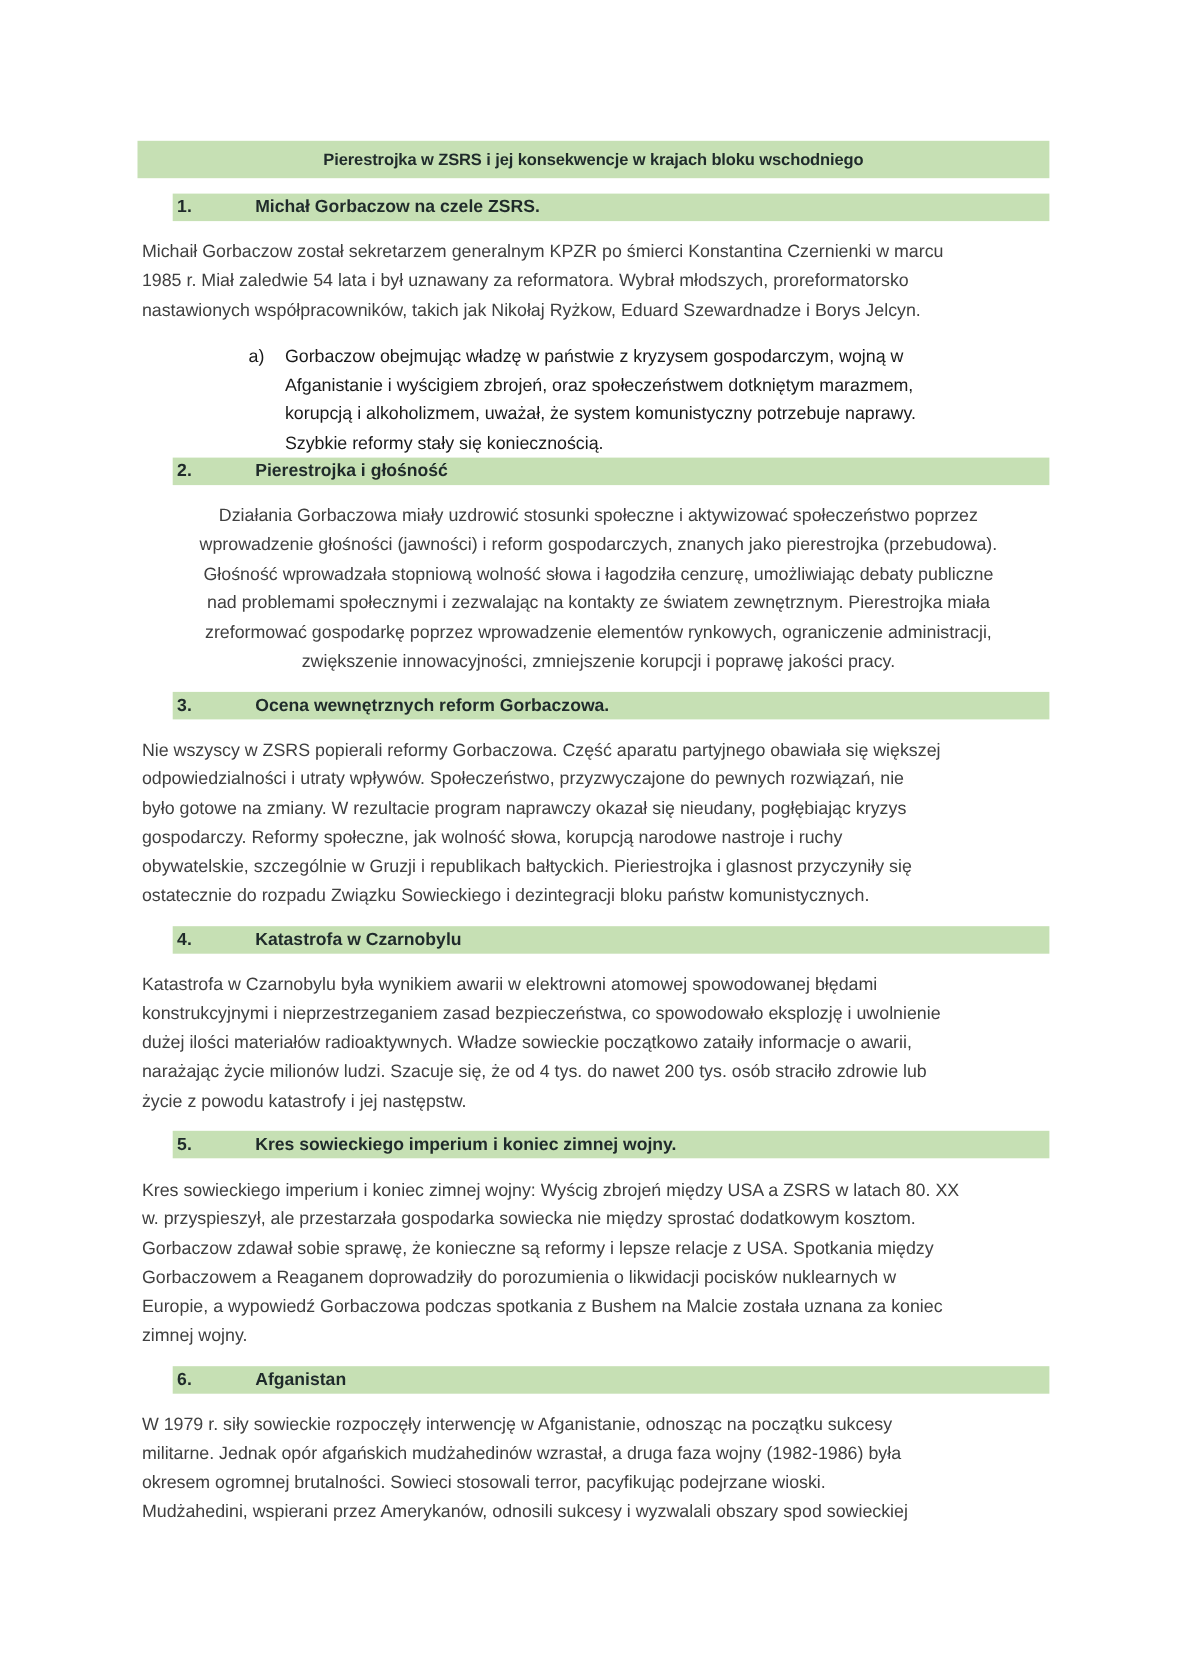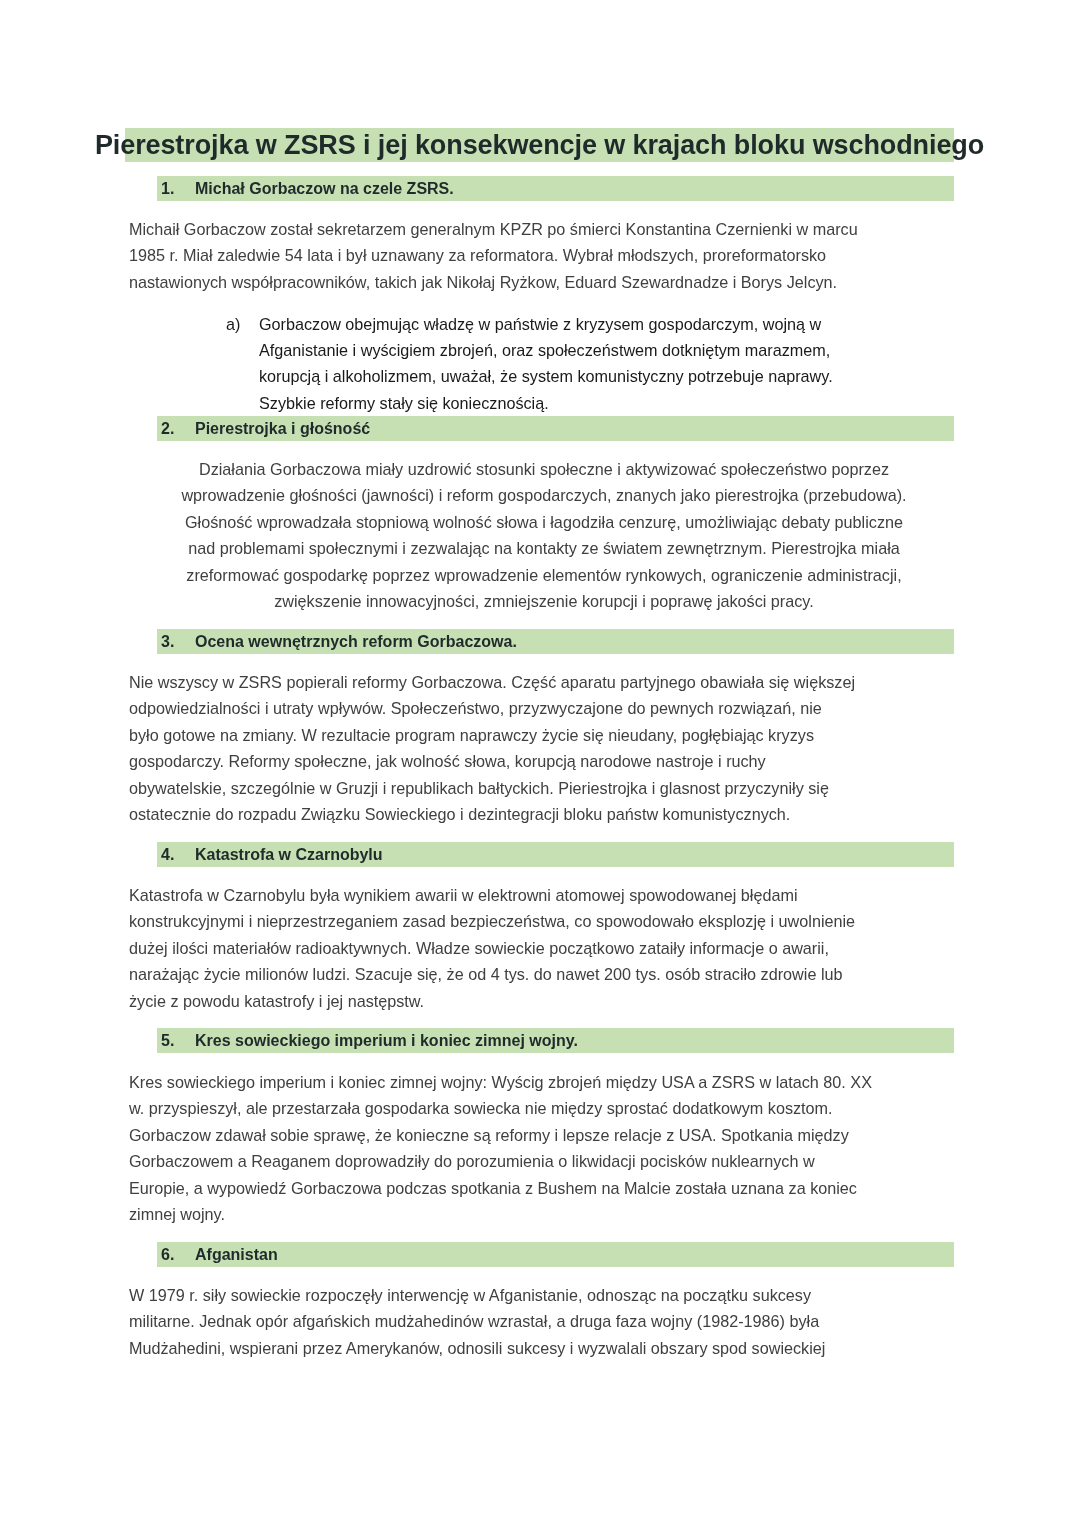--- a/index.html
+++ b/index.html
@@ -28,21 +28,21 @@
       top: 128px;
       width: 829px;
       height: 34px;
       background: #c6e0b4;
       display: flex;
       align-items: center;
       justify-content: center;
     }
     .title-bar h1 {
       margin: 17px;
-      font-size: 27px;
+      font-size: 15px;
       font-weight: bold;
       color: #1f2a2a;
       letter-spacing: -0.1px;
       white-space: nowrap;
     }
     .section-bar {
       position: absolute;
       left: 157px;
       width: 797px;
       height: 25px;
@@ -55,20 +55,21 @@
       padding-left: 4px;
       font-size: 16px;
       font-weight: bold;
       color: #1f2a2a;
     }
     .section-bar .label {
       font-size: 16px;
       font-weight: bold;
       color: #1f2a2a;
       white-space: nowrap;
+      margin-left: 37px;
     }
     .para {
       position: absolute;
       left: 129px;
       width: 830px;
       margin: 0;
       font-size: 16.2px;
       line-height: 26.4px;
       color: #404040;
     }
@@ -136,21 +137,21 @@
     <span class="line">zwiększenie innowacyjności, zmniejszenie korupcji i poprawę jakości pracy.</span>
   </p>
 
   <div class="section-bar" style="top: 629px; background: rgb(198, 224, 180);">
     <span class="num">3.</span>
     <span class="label">Ocena wewnętrznych reform Gorbaczowa.</span>
   </div>
   <p class="para" style="top:669px;">
     <span class="line">Nie wszyscy w ZSRS popierali reformy Gorbaczowa. Część aparatu partyjnego obawiała się większej</span>
     <span class="line">odpowiedzialności i utraty wpływów. Społeczeństwo, przyzwyczajone do pewnych rozwiązań, nie</span>
-    <span class="line">było gotowe na zmiany. W rezultacie program naprawczy życie się nieudany, pogłębiając kryzys</span>
+    <span class="line">było gotowe na zmiany. W rezultacie program naprawczy okazał się nieudany, pogłębiając kryzys</span>
     <span class="line">gospodarczy. Reformy społeczne, jak wolność słowa, korupcją narodowe nastroje i ruchy</span>
     <span class="line">obywatelskie, szczególnie w Gruzji i republikach bałtyckich. Pieriestrojka i glasnost przyczyniły się</span>
     <span class="line">ostatecznie do rozpadu Związku Sowieckiego i dezintegracji bloku państw komunistycznych.</span>
   </p>
 
   <div class="section-bar" style="top: 842px; background: rgb(198, 224, 180);">
     <span class="num">4.</span>
     <span class="label">Katastrofa w Czarnobylu</span>
   </div>
   <p class="para" style="top:882px;">
@@ -174,16 +175,17 @@
     <span class="line">zimnej wojny.</span>
   </p>
 
   <div class="section-bar" style="top: 1242px; background: rgb(198, 224, 180);">
     <span class="num">6.</span>
     <span class="label">Afganistan</span>
   </div>
   <p class="para" style="top:1282px;">
     <span class="line">W 1979 r. siły sowieckie rozpoczęły interwencję w Afganistanie, odnosząc na początku sukcesy</span>
     <span class="line">militarne. Jednak opór afgańskich mudżahedinów wzrastał, a druga faza wojny (1982-1986) była</span>
+    <span class="line">okresem ogromnej brutalności. Sowieci stosowali terror, pacyfikując podejrzane wioski.</span>
     <span class="line">Mudżahedini, wspierani przez Amerykanów, odnosili sukcesy i wyzwalali obszary spod sowieckiej</span>
   </p>
 
 </div>
 
 </body></html>

